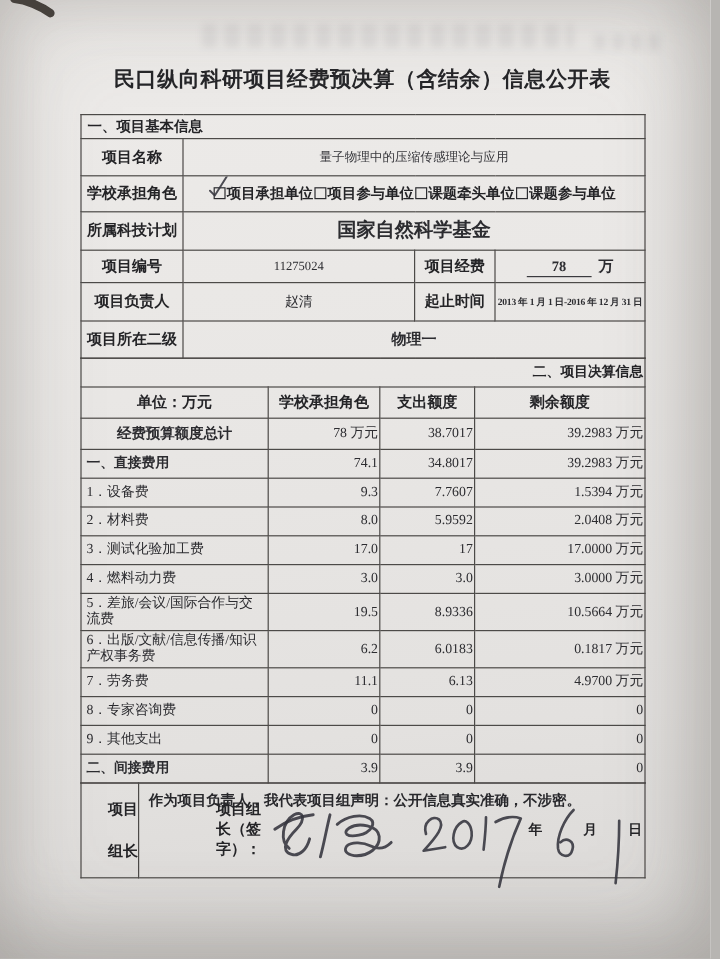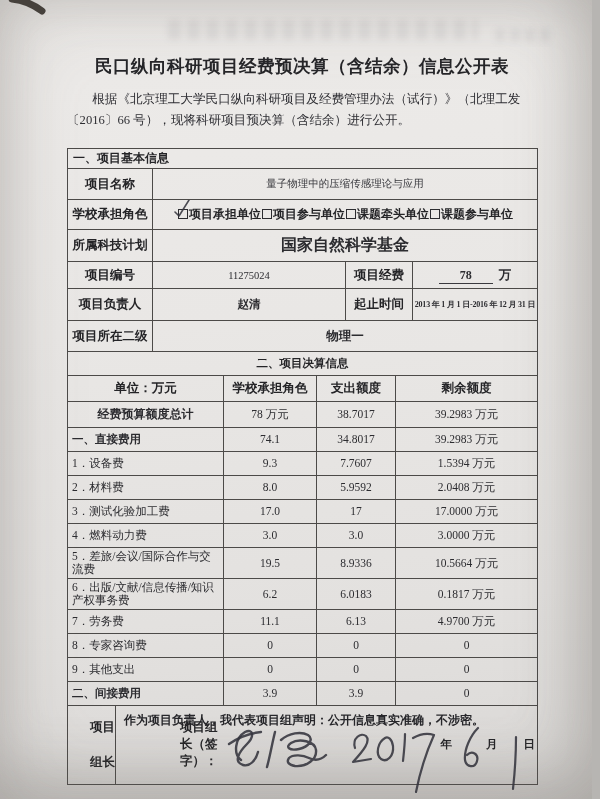--- a/index.html
+++ b/index.html
@@ -21,33 +21,33 @@
   td,th{border:1px solid #4c4a48;padding:0;vertical-align:middle;overflow:hidden;}
   .t1{margin-top:17px;}
   .t2,.t3{margin-top:-1px;}
   .sec-td{height:16px;font-family:"Liberation Sans",sans-serif;font-weight:bold;font-size:12px;
     text-align:left;padding:1px 5px;color:#242427;}
   .lbl{font-family:"Liberation Sans",sans-serif;font-weight:bold;font-size:12.5px;text-align:center;color:#242427;}
   .val{text-align:center;font-size:11.5px;}
   .v-name{font-size:10.5px;color:#38383d;}
   .v-plan{font-size:16px;font-weight:600;}
   .v-num{font-size:10.5px;}
-  .v-leader{font-size:11.5px;font-weight:700;}
+  .v-leader{font-size:11.5px;font-weight:400;}
   .v-period{font-size:8px;font-weight:600;white-space:nowrap;letter-spacing:-.2px;}
   .v-dept{font-family:"Liberation Sans",sans-serif;font-weight:bold;font-size:12.5px;}
   .uline{display:inline-block;padding:0 21px 0;border-bottom:1.2px solid #3a3a3e;font-size:12px;font-weight:600;}
   .unit{font-family:"Liberation Sans",sans-serif;font-weight:bold;font-size:12.5px;margin-left:6px;}
   .roles{text-align:center;font-family:"Liberation Sans",sans-serif;font-weight:bold;font-size:12px;
     white-space:nowrap;color:#242427;}
   .opt{position:relative;display:inline-block;}
   .cb{display:inline-block;width:8px;height:8px;border:1.4px solid #2c2c30;margin:0 1px 1px 1px;vertical-align:middle;}
   .check-svg{position:absolute;left:-4px;top:-7px;overflow:visible;z-index:2;}
   
   .t2 th{height:25px;font-family:"Liberation Sans",sans-serif;font-weight:bold;font-size:12.5px;color:#242427;}
-  .t2 td{height:19px;font-size:11.5px;text-align:center;line-height:13px;padding:2px 1px;}
+  .t2 td{height:19px;font-size:11.5px;text-align:right;line-height:13px;padding:2px 1px;}
   .t2 td.rl{text-align:left;padding-left:4px;font-weight:500;}
   .t2 tr.r-total td:first-child{text-align:center;font-family:"Liberation Sans",sans-serif;font-weight:bold;font-size:12px;}
   .t2 tr.r-total td{height:21px;}
   .t2 tr.r-group td.rl{font-family:"Liberation Sans",sans-serif;font-weight:bold;font-size:11.5px;}
   
   .t3 td{overflow:visible;}
   .lbl2{height:78px;}
   .lbl2 .stack{display:flex;flex-direction:column;justify-content:space-around;height:70px;
     font-family:"Liberation Sans",sans-serif;font-weight:bold;font-size:12.5px;text-align:right;color:#242427;}
   .decl-cell{position:relative;height:78px;}
@@ -69,21 +69,20 @@
 
   <svg class="pen-mark" width="48" height="22" viewBox="0 0 48 22">
     <path d="M6,3 C16,4 28,9 36,15" stroke="#46413c" stroke-width="7" fill="none" stroke-linecap="round"></path>
   </svg>
   <div class="bleed"></div>
   <div class="bleed2"></div>
 
   <div class="content">
 
     <h1 class="title">民口纵向科研项目经费预决算（含结余）信息公开表</h1>
-    <p class="intro">根据《北京理工大学民口纵向科研项目及经费管理办法（试行）》（北理工发〔2016〕66 号），现将科研项目预决算（含结余）进行公开。</p>
 
     <table class="t1">
       <colgroup>
           <col style="width:85px">
           <col style="width:193px">
           <col style="width:67px">
           <col style="width:125px">
         </colgroup>
       <tbody>
           <tr>

